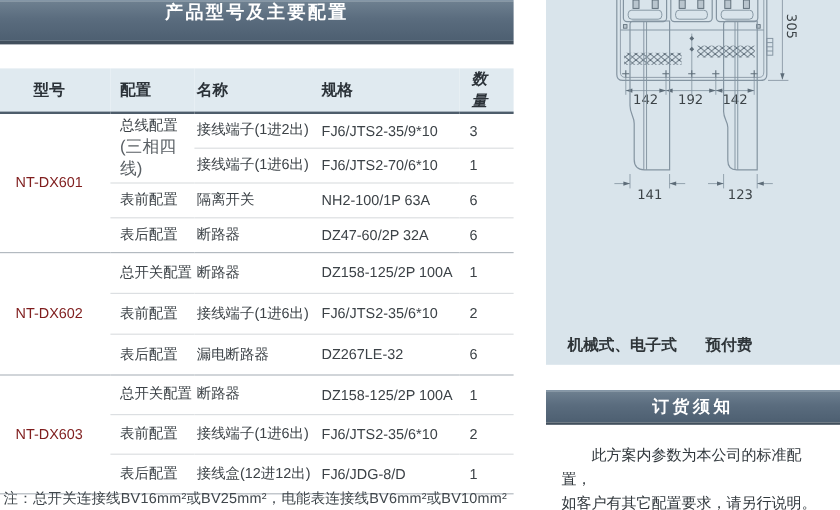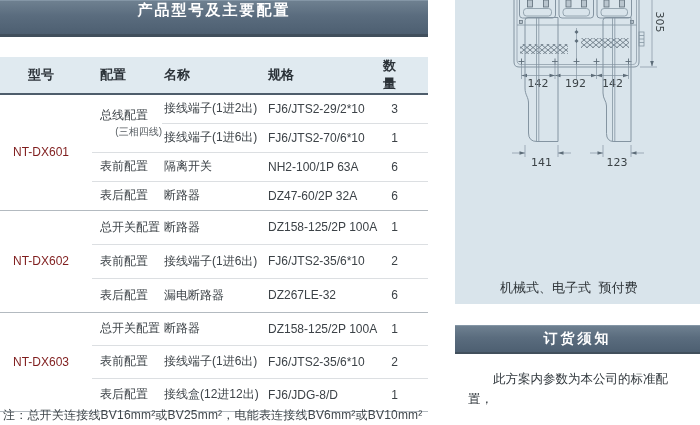--- a/index.html
+++ b/index.html
@@ -35,44 +35,44 @@
   table.spec col.c-qty   {width:45px;}
   table.spec thead th {
     height:27px; background:#e0eaf0;
     border-bottom:2px solid #4e5d6b;
     font-size:13px; font-weight:bold; color:#2b3238;
     text-align:left; padding-left:8px; vertical-align:middle;
   }
   table.spec thead th.col-model { text-align:center; padding:0 10px 0 0; }
   table.spec thead th.col-name  { padding-left:2px; }
   table.spec thead th.col-spec  { padding-left:3px; }
-  table.spec thead th.col-qty   { text-align:left; padding:0 22px 0 0; }
+  table.spec thead th.col-qty   { text-align:right; padding:0 22px 0 0;font-style:italic; }
   table.spec td { vertical-align:middle; border-top:1px solid #dcdfe2; }
   table.spec tr.gstart td { border-top:1px solid #b3bac0; }
   table.spec tbody.g1 td { height:29px; }
   table.spec tbody.g2 td { height:34px; }
   table.spec tbody.g3 td { height:33px; }
   table.spec { border-bottom:1px solid #b3bac0; }
   td.cell-model { text-align:center; padding-right:10px; color:#7f1d1d; }
   td.cell-conf { padding-left:8px; }
   td.cell-name { padding-left:2px; }
   td.cell-spec { padding-left:3px; }
   td.cell-qty  { text-align:center; padding-right:22px; }
-  .conf-note { font-size:10px; color:#5a6065; margin-top:1px;text-align:right; }
+  .conf-note { font-size:14px; color:#5a6065; margin-top:1px; }
   .footnote {
     position:absolute; left:3px; top:407px; width:450px;
     font-size:12px; color:#3f464b; letter-spacing:0.2px;
   }
   
   .right-panel {
     position:absolute; left:455px; top:0; width:245px; height:304px;
     background:#d9e4eb;
   }
   .drawing { position:absolute; left:0; top:0; }
-  .caption { position:absolute; top:279px; font-size:13px; font-weight:normal; color:#2f3539; text-align:center; }
+  .caption { position:absolute; top:279px; font-size:13px; font-weight:bold; color:#2f3539; text-align:left; }
   .caption.c1 { left:18px;  width:145px; }
   .caption.c2 { left:133px; width:60px; }
   .order-bar {
     position:absolute; left:0; top:325px; width:245px; height:29px;
     background:linear-gradient(180deg,#6e8090 0%,#5a6c7e 45%,#4d5f71 100%);
     border-top:1px solid #8496a6;
     border-bottom:2px solid #414f5c;
     display:flex; align-items:center; justify-content:center;
   }
   .order-bar .t { color:#ffffff; font-size:14px; font-weight:bold; letter-spacing:3px; }
@@ -109,21 +109,21 @@
   </thead>
 
   <tbody class="g1">
     <tr class="gstart">
       <td class="cell-model" rowspan="4">NT-DX601</td>
       <td class="cell-conf" rowspan="2">
         <div>总线配置</div>
         <div class="conf-note">(三相四线)</div>
       </td>
       <td class="cell-name">接线端子(1进2出)</td>
-      <td class="cell-spec">FJ6/JTS2-29/2*10</td>
+      <td class="cell-spec">FJ6/JTS2-35/9*10</td>
       <td class="cell-qty">3</td>
     </tr>
     <tr>
       <td class="cell-name">接线端子(1进6出)</td>
       <td class="cell-spec">FJ6/JTS2-70/6*10</td>
       <td class="cell-qty">1</td>
     </tr>
     <tr>
       <td class="cell-conf">表前配置</td>
       <td class="cell-name">隔离开关</td>
@@ -288,14 +288,15 @@
   </svg>
 
   <div class="caption c1">机械式、电子式</div>
   <div class="caption c2">预付费</div>
 
   <div class="order-bar">
     <span class="t">订货须知</span>
   </div>
   <div class="order-text">
     <span>此方案内参数为本公司的标准配置，</span><br>
+    <span>如客户有其它配置要求，请另行说明。</span>
   </div>
 </div>
 
 </body></html>

